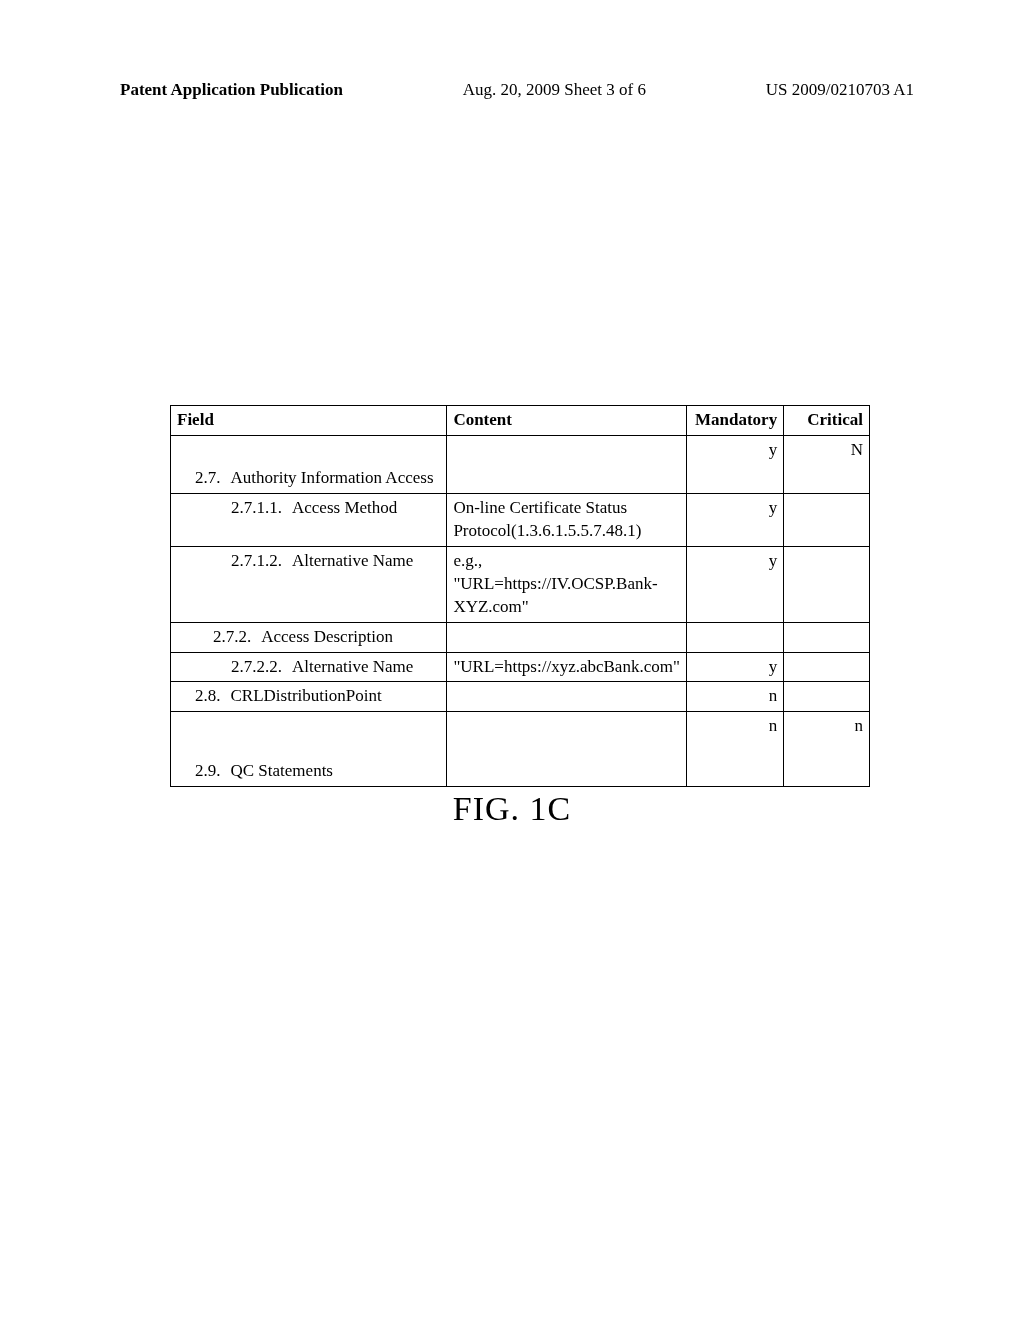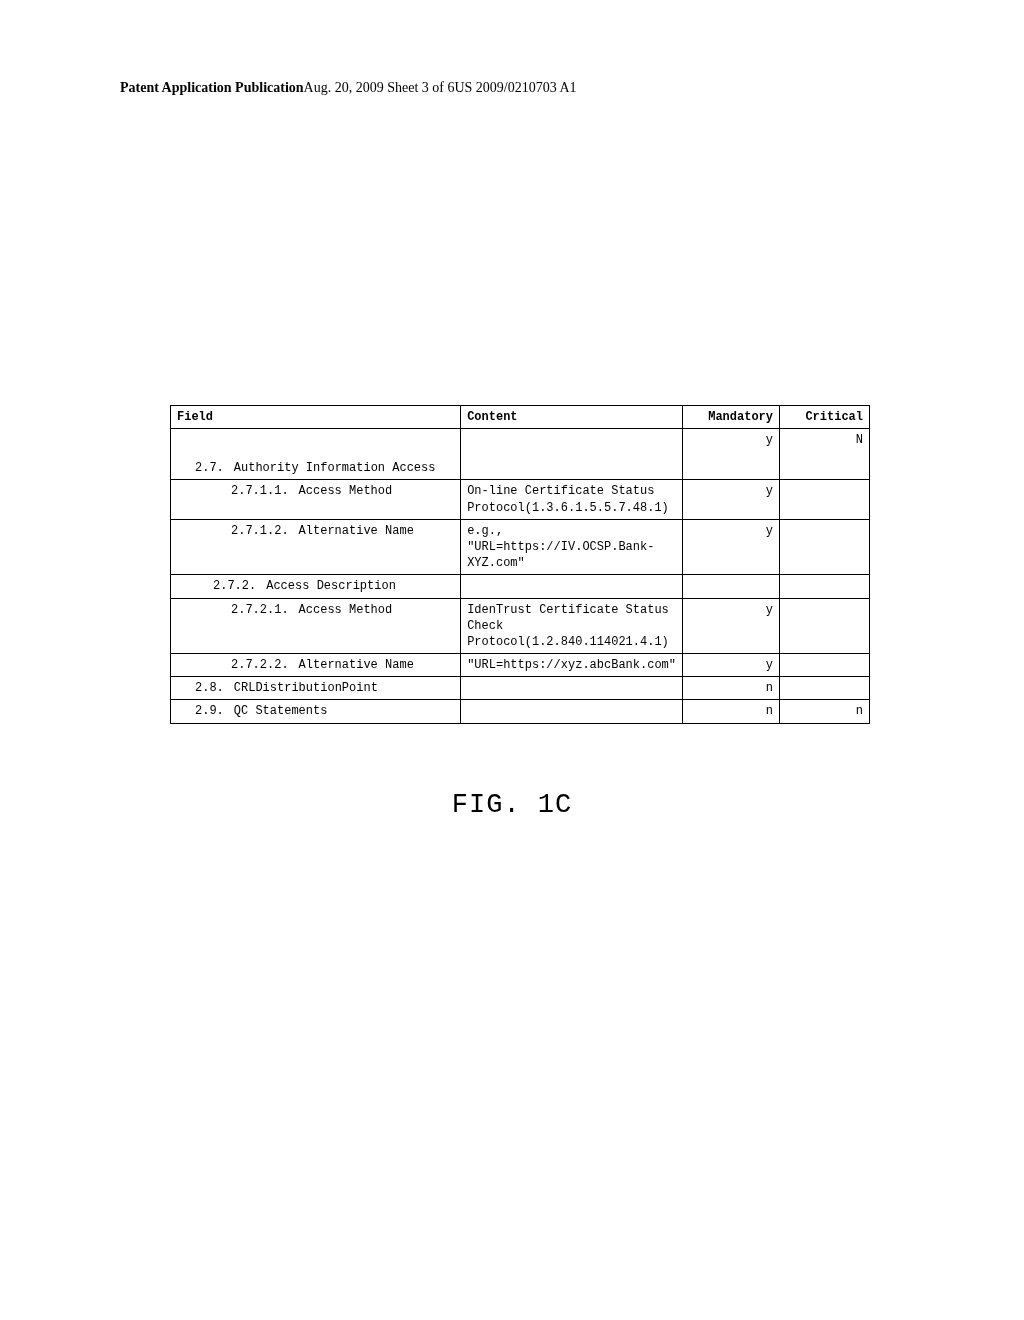--- a/index.html
+++ b/index.html
@@ -10,37 +10,37 @@
     font-family: "Times New Roman", Times, serif;
     color: #000;
     position: relative;
   }
   .header {
     position: absolute;
     top: 80px;
     left: 120px;
     right: 110px;
     display: flex;
-    justify-content: flex-start;
-    font-size: 14px;
+    justify-content: space-between;
+    font-size: 17px;
   }
   .header-left { font-weight: bold; }
   .header-center { font-weight: normal; }
   .header-right { font-weight: normal; }
   .table-wrap {
     position: absolute;
     top: 405px;
     left: 170px;
     width: 700px;
   }
   table {
     border-collapse: collapse;
     width: 100%;
-    font-family: Liberation Mono, monospace;
-    font-size: 12px;
+    font-family: Liberation Serif, serif;
+    font-size: 17px;
     line-height: 1.35;
   }
   th, td {
     border: 1px solid #000;
     padding: 3px 6px;
     vertical-align: top;
   }
   th { font-weight: bold; text-align: left; }
   th.center, td.center { text-align: right; }
   col.field { width: 42%; }
@@ -50,22 +50,22 @@
   .indent-1 { padding-left: 18px; }
   .indent-2 { padding-left: 36px; }
   .indent-3 { padding-left: 54px; }
   .num-label { display: inline; }
   .num { margin-right: 10px; }
   .fig-caption {
     position: absolute;
     top: 790px;
     width: 100%;
     text-align: center;
-    font-family: Liberation Mono, monospace;
-    font-size: 27px;
+    font-family: Liberation Serif, serif;
+    font-size: 34px;
     letter-spacing: 1px;
   }
 </style>
 </head>
 <body>
 
 <div class="header">
   <span class="header-left">Patent Application Publication</span>
   <span class="header-center">Aug. 20, 2009  Sheet 3 of 6</span>
   <span class="header-right">US 2009/0210703 A1</span>
@@ -115,45 +115,37 @@
         <tr>
           <td>
             <span class="num-label indent-2" style="display: block;"><span class="num">2.7.2.</span><span>Access Description</span></span>
           </td>
           <td></td>
           <td class="center"></td>
           <td class="center"></td>
         </tr>
         <tr>
           <td>
-            <span class="num-label indent-3" style="display: block;"><span class="num">2.7.2.1.</span><span>Access Method</span></span>
-          </td>
-          <td>IdenTrust Certificate Status Check Protocol(1.2.840.114021.4.1)</td>
-          <td class="center">y</td>
-          <td class="center"></td>
-        </tr>
-        <tr>
-          <td>
             <span class="num-label indent-3" style="display: block;"><span class="num">2.7.2.2.</span><span>Alternative Name</span></span>
           </td>
           <td>"URL=https://xyz.abcBank.com"</td>
           <td class="center">y</td>
           <td class="center"></td>
         </tr>
         <tr>
           <td>
             <span class="num-label indent-1" style="display: block;"><span class="num">2.8.</span><span>CRLDistributionPoint</span></span>
           </td>
           <td></td>
           <td class="center">n</td>
           <td class="center"></td>
         </tr>
         <tr>
           <td>
-            <span class="num-label indent-1" style="display: block;"><span class="num">2.9.</span><span>QC Statements</span></span>
+            <span class="num-label indent-1" style="display: block; margin-top: 45px;"><span class="num">2.9.</span><span>QC Statements</span></span>
           </td>
           <td></td>
           <td class="center">n</td>
           <td class="center">n</td>
         </tr>
       </tbody>
   </table>
 </div>
 
 <div class="fig-caption">FIG. 1C</div>

